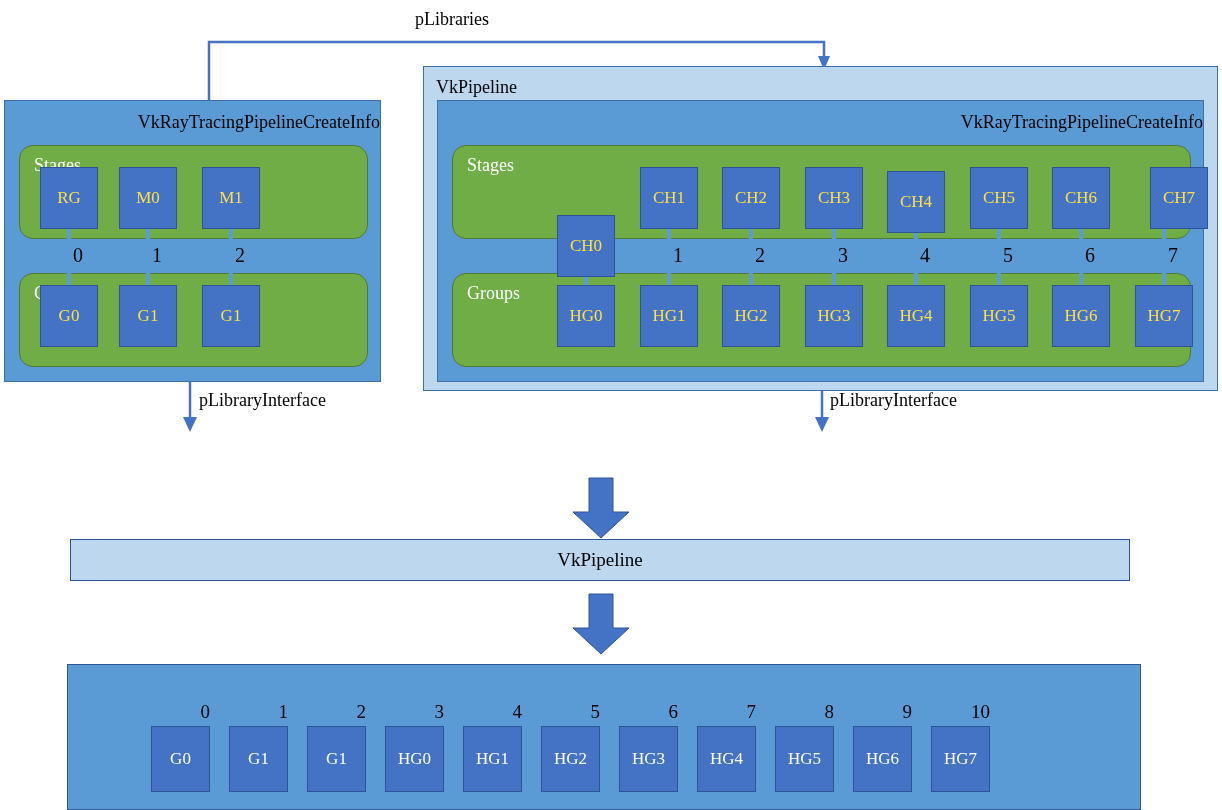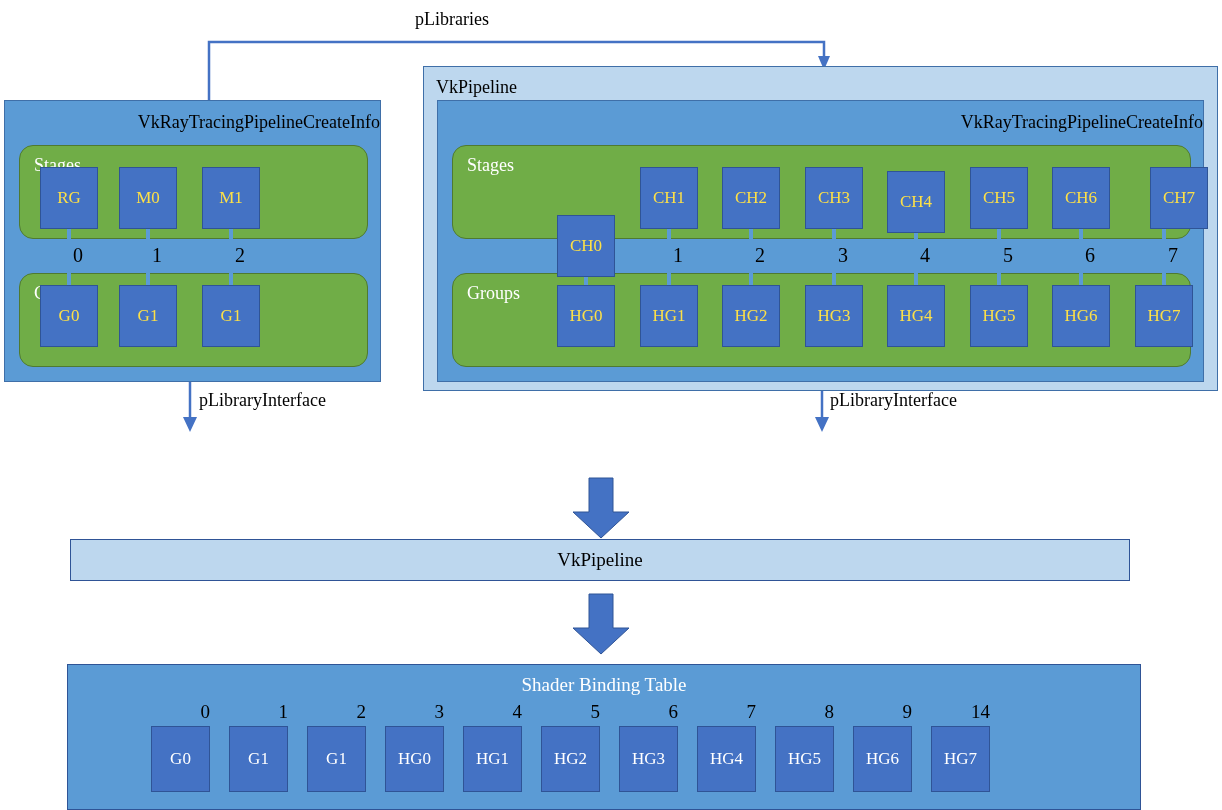--- a/index.html
+++ b/index.html
@@ -307,33 +307,32 @@
     <div class="chip" style="left:449px; top:184px; width:58px; height:62px;">HG4</div>
     <div class="chip" style="left:532px; top:184px; width:58px; height:62px;">HG5</div>
     <div class="chip" style="left:614px; top:184px; width:58px; height:62px;">HG6</div>
     <div class="chip" style="left:697px; top:184px; width:58px; height:62px;">HG7</div>
   </div>
 
 
   <div class="bar" id="bar-vkpipeline-result">VkPipeline</div>
 
   <div class="abs" id="sbt-box">
-    <div id="sbt-title">Shader Binding Table</div>
 
     <div class="sbt-index" style="left:83px;">0</div>
     <div class="sbt-index" style="left:161px;">1</div>
     <div class="sbt-index" style="left:239px;">2</div>
     <div class="sbt-index" style="left:317px;">3</div>
     <div class="sbt-index" style="left:395px;">4</div>
     <div class="sbt-index" style="left:473px;">5</div>
     <div class="sbt-index" style="left:551px;">6</div>
     <div class="sbt-index" style="left:629px;">7</div>
     <div class="sbt-index" style="left:707px;">8</div>
     <div class="sbt-index" style="left:785px;">9</div>
-    <div class="sbt-index" style="left:863px;">14</div>
+    <div class="sbt-index" style="left:863px;">10</div>
 
     <div class="sbt-cell" style="left:83px;">G0</div>
     <div class="sbt-cell" style="left:161px;">G1</div>
     <div class="sbt-cell" style="left:239px;">G1</div>
     <div class="sbt-cell" style="left:317px;">HG0</div>
     <div class="sbt-cell" style="left:395px;">HG1</div>
     <div class="sbt-cell" style="left:473px;">HG2</div>
     <div class="sbt-cell" style="left:551px;">HG3</div>
     <div class="sbt-cell" style="left:629px;">HG4</div>
     <div class="sbt-cell" style="left:707px;">HG5</div>

